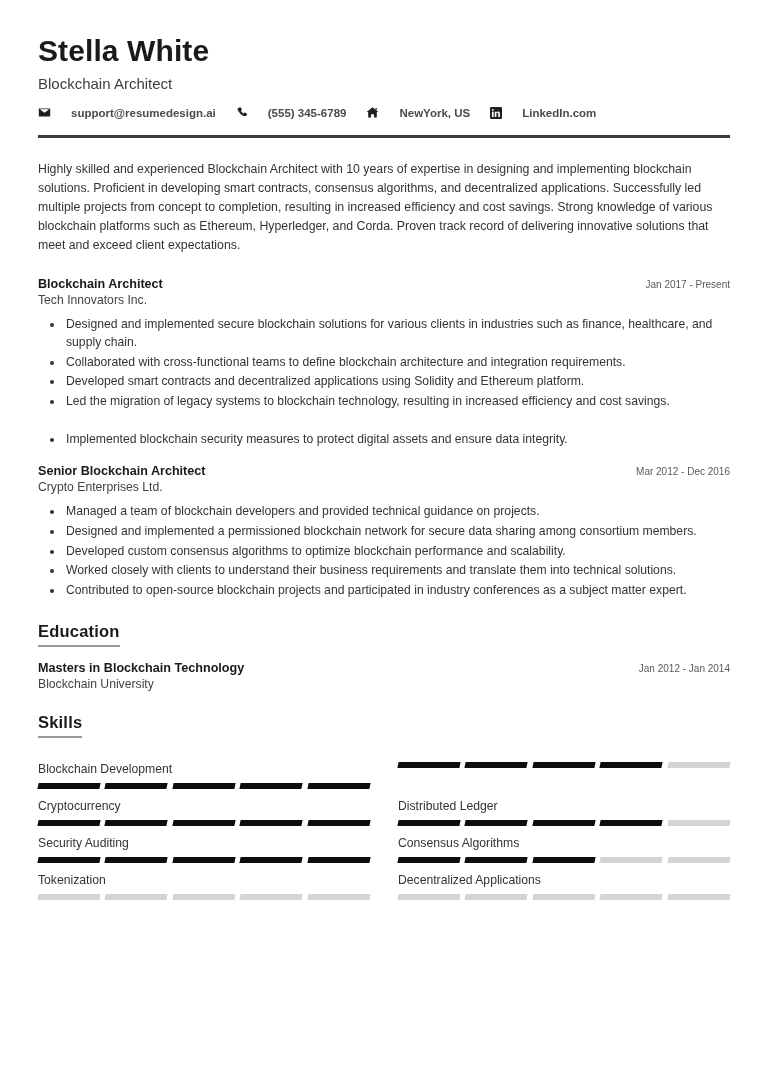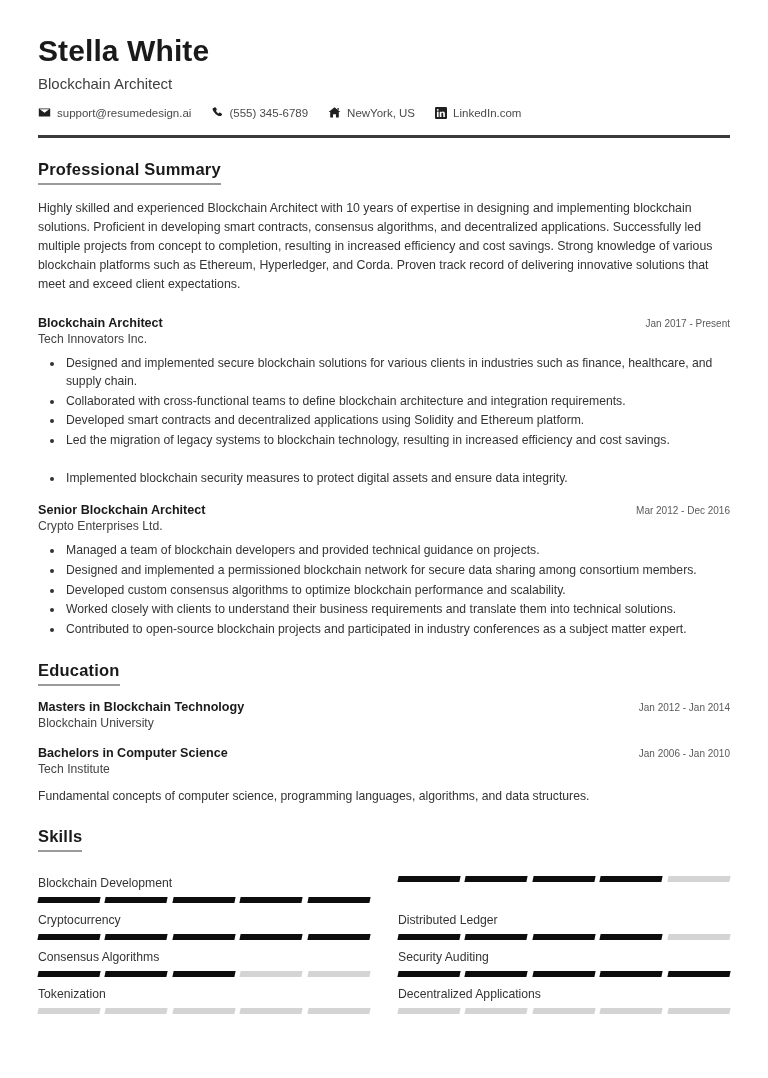--- a/index.html
+++ b/index.html
@@ -39,22 +39,23 @@
     align-items: center;
     gap: 20px;
     margin-top: 14px;
     font-size: 11.5px;
     color: #4a4a4a;
     flex-wrap: wrap;
   }
   .contact-item {
     display: flex;
     align-items: center;
-    gap: 6px;
+    gap: 20px;
     white-space: nowrap;
+    font-weight: bold;
   }
   .contact-item svg { display: block; }
   .header-rule {
     height: 3px;
     background: #3a3a3a;
     margin-top: 16px;
     width: 100%;
   }
 
   
@@ -199,21 +200,20 @@
           </svg>
         </span>
         <span>LinkedIn.com</span>
       </div>
 
     </div>
     <div class="header-rule"></div>
   </div>
 
   <div class="section">
-    <div class="section-heading">Professional Summary</div>
     <div class="section-body">
       <p class="summary-text">Highly skilled and experienced Blockchain Architect with 10 years of expertise in designing and implementing blockchain solutions. Proficient in developing smart contracts, consensus algorithms, and decentralized applications. Successfully led multiple projects from concept to completion, resulting in increased efficiency and cost savings. Strong knowledge of various blockchain platforms such as Ethereum, Hyperledger, and Corda. Proven track record of delivering innovative solutions that meet and exceed client expectations.</p>
     </div>
   </div>
 
   <div class="section">
     <div class="section-body">
 
       <div class="entry">
         <div class="entry-head">
@@ -253,28 +253,20 @@
     <div class="section-body">
 
       <div class="edu-entry">
         <div class="entry-head">
           <div class="entry-title">Masters in Blockchain Technology</div>
           <div class="entry-date">Jan 2012 - Jan 2014</div>
         </div>
         <div class="entry-sub">Blockchain University</div>
       </div>
 
-      <div class="edu-entry">
-        <div class="entry-head">
-          <div class="entry-title">Bachelors in Computer Science</div>
-          <div class="entry-date">Jan 2006 - Jan 2010</div>
-        </div>
-        <div class="entry-sub">Tech Institute</div>
-        <div class="edu-desc">Fundamental concepts of computer science, programming languages, algorithms, and data structures.</div>
-      </div>
 
     </div>
   </div>
 
   <div class="section">
     <div class="section-heading">Skills</div>
     <div class="section-body">
       <div class="skills-grid">
 
         <div class="skill">
@@ -314,42 +306,42 @@
           <div class="skill-bar">
               <div class="seg on"></div>
               <div class="seg on"></div>
               <div class="seg on"></div>
               <div class="seg on"></div>
               <div class="seg"></div>
             </div>
         </div>
 
         <div class="skill">
+          <div class="skill-name">Security Auditing</div>
+          <div class="skill-bar">
+              <div class="seg on"></div>
+              <div class="seg on"></div>
+              <div class="seg on"></div>
+              <div class="seg on"></div>
+              <div class="seg on"></div>
+            </div>
+        </div>
+
+        <div class="skill">
           <div class="skill-name">Consensus Algorithms</div>
           <div class="skill-bar">
               <div class="seg on"></div>
               <div class="seg on"></div>
               <div class="seg on"></div>
               <div class="seg"></div>
               <div class="seg"></div>
             </div>
         </div>
 
         <div class="skill">
-          <div class="skill-name">Security Auditing</div>
-          <div class="skill-bar">
-              <div class="seg on"></div>
-              <div class="seg on"></div>
-              <div class="seg on"></div>
-              <div class="seg on"></div>
-              <div class="seg on"></div>
-            </div>
-        </div>
-
-        <div class="skill">
           <div class="skill-name">Tokenization</div>
           <div class="skill-bar">
               <div class="seg"></div>
               <div class="seg"></div>
               <div class="seg"></div>
               <div class="seg"></div>
               <div class="seg"></div>
             </div>
         </div>
 

